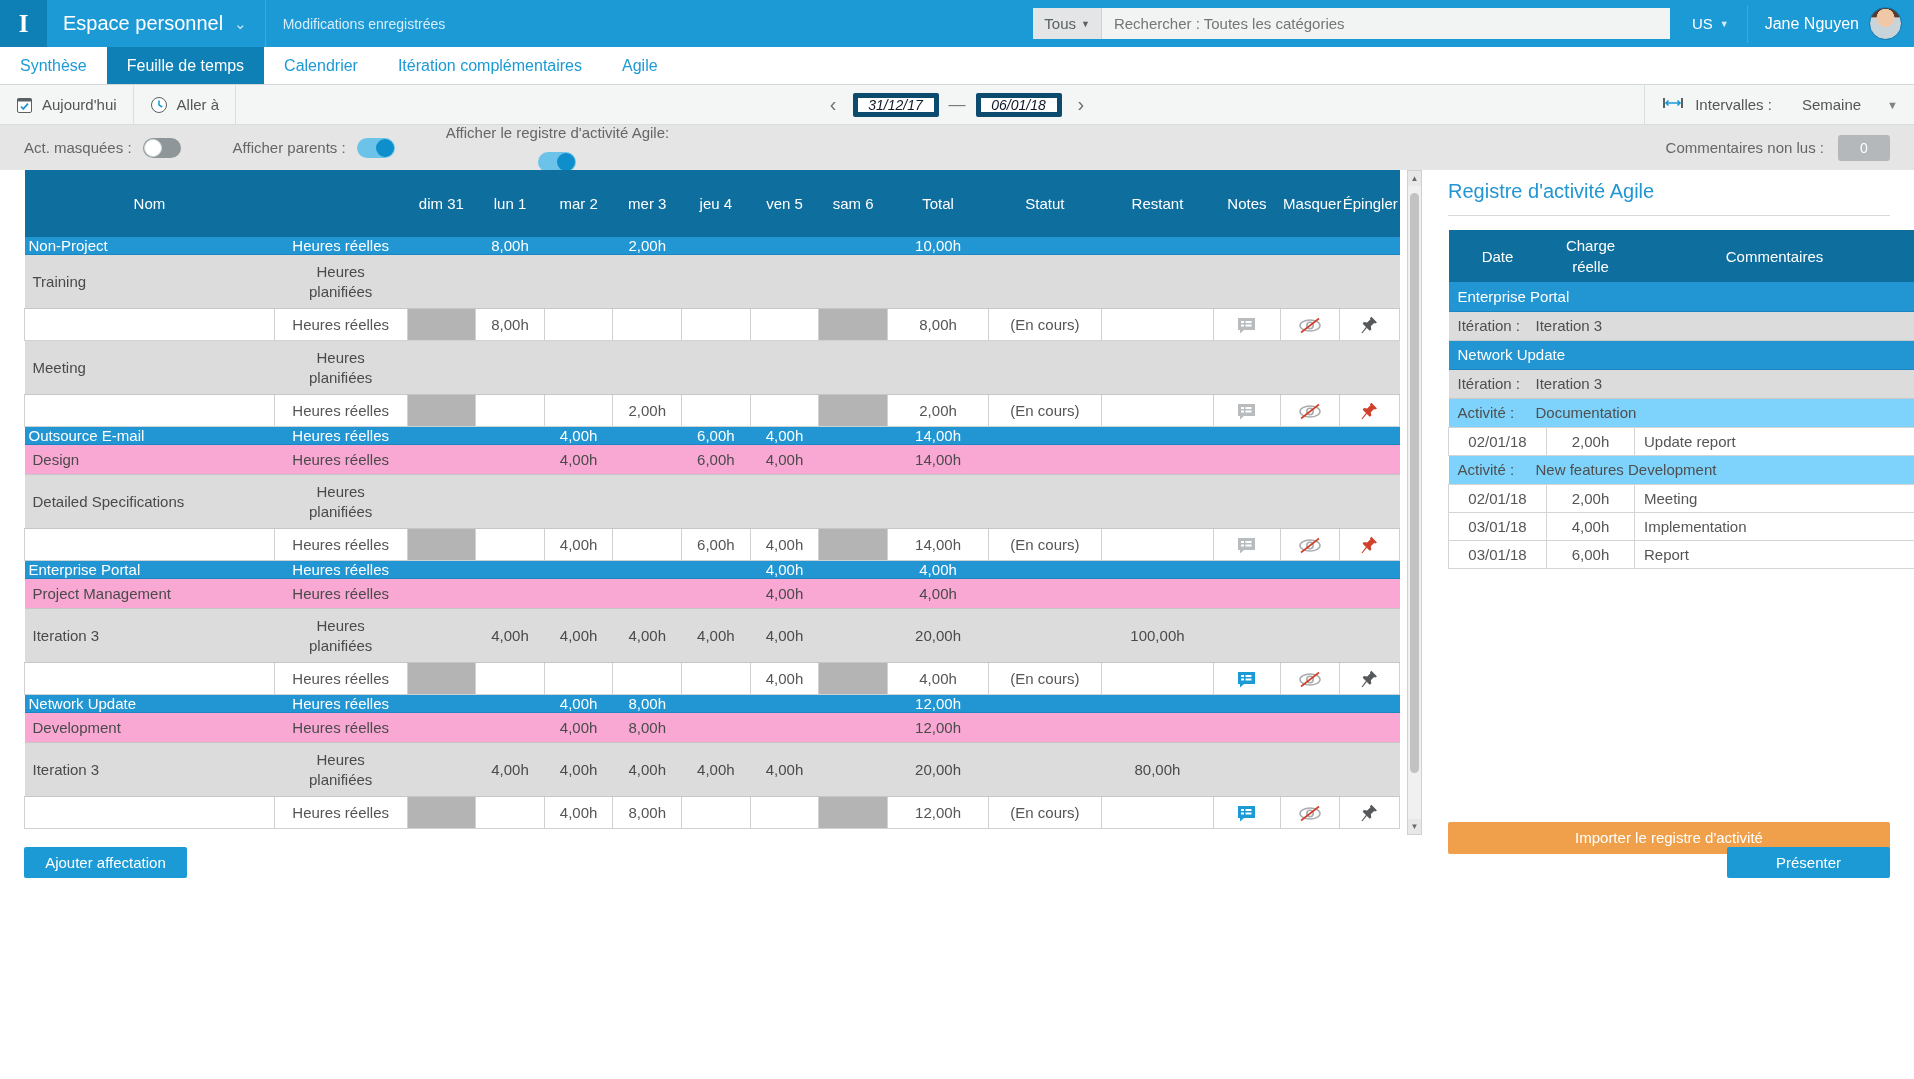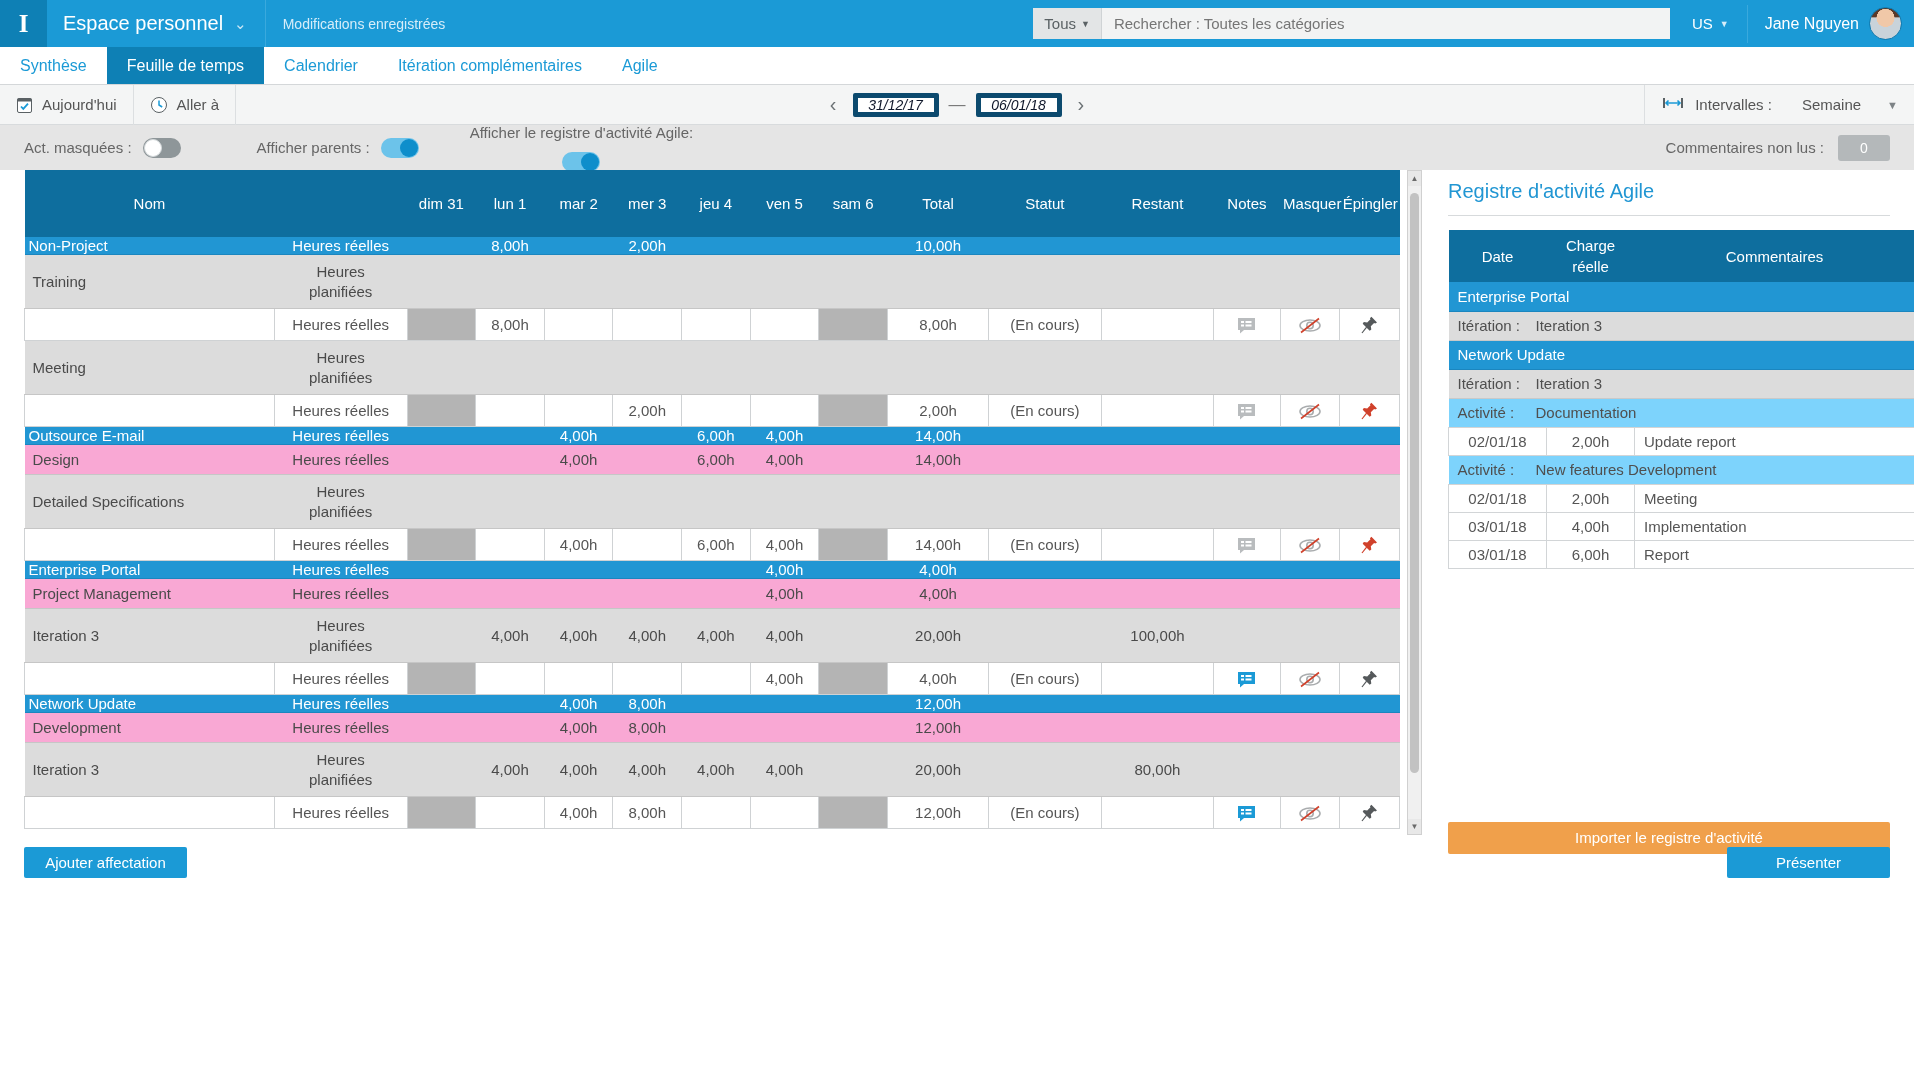--- a/index.html
+++ b/index.html
@@ -97,21 +97,21 @@
   .intervals-label { font-size: 15px; color: #555; }
   .intervals-val { font-size: 15px; color: #555; margin-left: 18px; }
   .intervals-tri { font-size: 11px; color: #7d8386; margin-left: 14px; }
 
   
   .togglebar {
     height: 45px; background: #e5e5e5; display: flex; align-items: center;
     padding: 0 24px; gap: 0;
   }
   .toggle-group { display: flex; align-items: center; gap: 11px; }
-  .toggle-group.g2 { margin-left: 76px; }
+  .toggle-group.g2 { margin-left: 52px; }
   .toggle-group.g3 { margin-left: 51px; flex-direction: column; }
   .toggle-label { font-size: 15px; color: #666; white-space: nowrap; }
   .switch { width: 38px; height: 20px; border-radius: 10px; position: relative; }
   .switch.off { background: #8e9699; }
   .switch.on  { background: #6cc3ea; }
   .switch .knob {
     position: absolute; top: 1px; width: 18px; height: 18px; border-radius: 50%;
   }
   .switch.off .knob { left: 1px; background: #fff; border: 1px solid #d3d8da; }
   .switch.on  .knob { right: 1px; background: #0e8ecb; }

